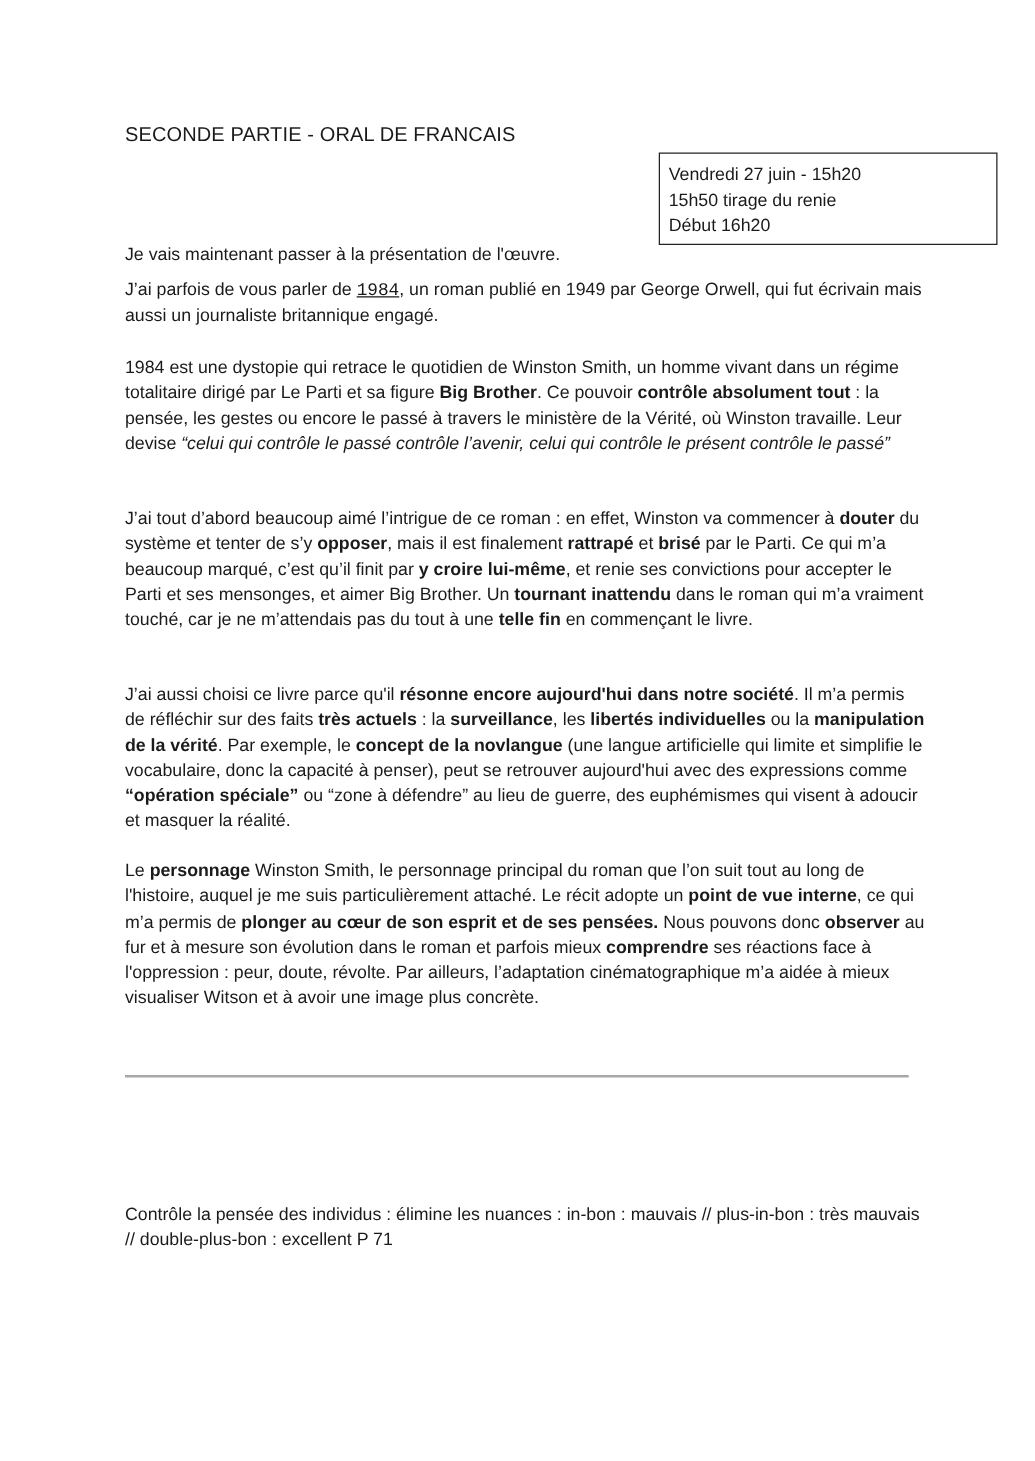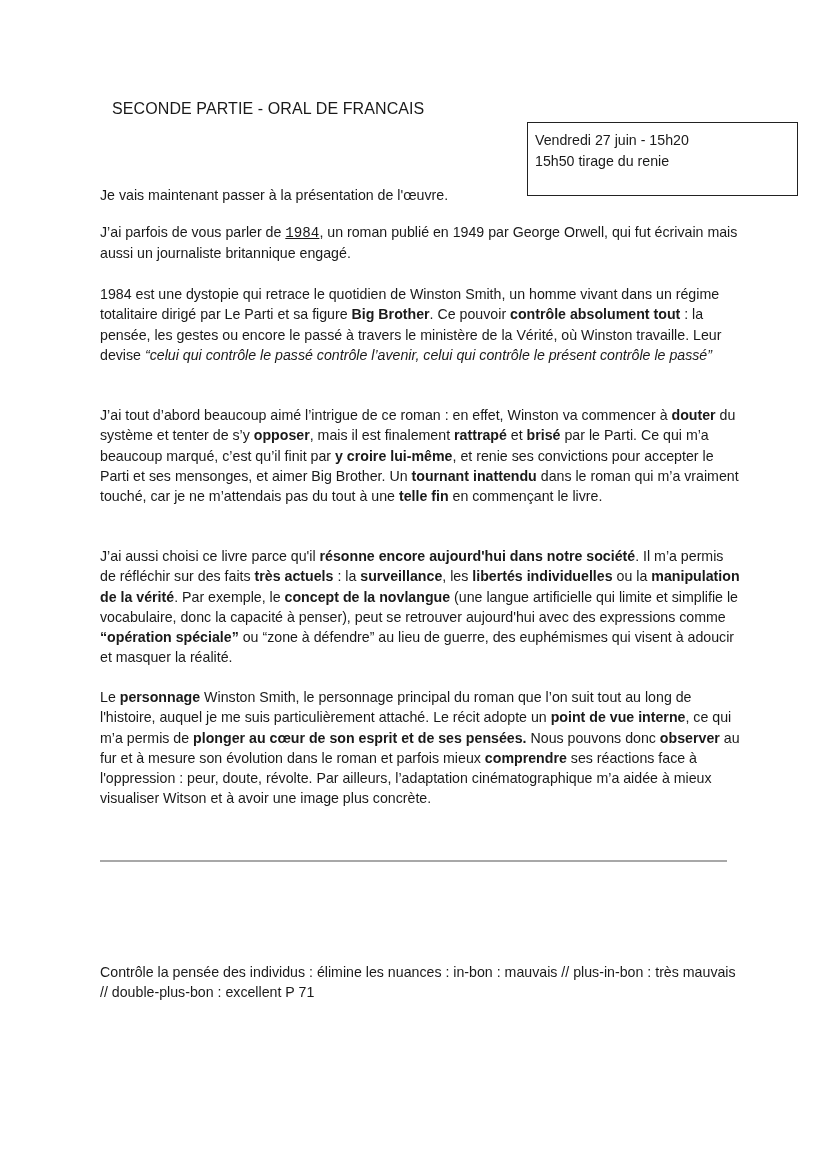--- a/index.html
+++ b/index.html
@@ -1,21 +1,21 @@
 <!DOCTYPE html>
 <html><head>
 <meta charset="utf-8">
 <style>
   html, body { margin: 0; padding: 0; background: #ffffff; }
   body {
     width: 828px; height: 1169px; position: relative; overflow: hidden;
     font-family: "Liberation Sans", sans-serif; color: #1a1a1a;
   }
   .title {
-    position: absolute; left: 112px; top: 100px;
+    position: absolute; left: 100px; top: 100px;
     font-size: 16px; letter-spacing: 0.1px;
   }
   .info-box {
     position: absolute; left: 527px; top: 122px; width: 271px; height: 74px;
     border: 1.5px solid #222; box-sizing: border-box;
     padding: 7px 8px 0 7px; font-size: 14.2px; line-height: 20.5px;
   }
   .info-box div { white-space: nowrap; }
   .para {
     position: absolute; left: 100px; width: 640px;
@@ -32,23 +32,24 @@
 </head>
 <body>
 
 <div>
 
   <div class="title">SECONDE PARTIE - ORAL DE FRANCAIS</div>
 
   <div class="info-box">
     <div>Vendredi 27 juin - 15h20</div>
     <div>15h50 tirage du renie</div>
+    <div>Début 16h20</div>
   </div>
 
-  <p class="para" style="top:185px;">Je vais maintenant passer à la présentation de l'œuvre.</p>
+  <p class="para" style="top:194px;">Je vais maintenant passer à la présentation de l'œuvre.</p>
 
   <p class="para" style="top:222px;"><span>J’ai parfois de vous parler de </span><u>1984</u><span>, un roman publié en 1949 par George Orwell, qui fut écrivain mais aussi un journaliste britannique engagé.</span></p>
 
   <p class="para" style="top:284px;"><span>1984 est une dystopie qui retrace le quotidien de Winston Smith, un homme vivant dans un régime totalitaire dirigé par Le Parti et sa figure </span><b>Big Brother</b><span>. Ce pouvoir </span><b>contrôle absolument tout</b><span> :  la pensée, les gestes ou encore le passé à travers le ministère de la Vérité, où Winston travaille. Leur devise </span><i>“celui qui contrôle le passé contrôle l’avenir, celui qui contrôle le présent contrôle le passé”</i></p>
 
   <p class="para" style="top:405px;"><span>J’ai tout d’abord beaucoup aimé l’intrigue de ce roman : en effet, Winston va commencer à </span><b>douter</b><span> du système et tenter de s’y </span><b>opposer</b><span>, mais il est finalement </span><b>rattrapé</b><span> et </span><b>brisé</b><span> par le Parti. Ce qui m’a beaucoup marqué, c’est qu’il finit par </span><b>y croire lui-même</b><span>, et renie ses convictions pour accepter le Parti et ses mensonges, et aimer Big Brother. Un </span><b>tournant inattendu</b><span> dans le roman qui m’a vraiment touché, car je ne m’attendais pas du tout à une </span><b>telle fin</b><span> en commençant le livre.</span></p>
 
   <p class="para" style="top:546px;"><span>J’ai aussi choisi ce livre parce qu'il </span><b>résonne encore aujourd'hui dans notre société</b><span>. Il m’a permis de réfléchir sur des faits </span><b>très actuels</b><span> : la </span><b>surveillance</b><span>, les </span><b>libertés individuelles</b><span> ou la </span><b>manipulation de la vérité</b><span>. Par exemple, le </span><b>concept de la novlangue</b><span> (une langue artificielle qui limite et simplifie le vocabulaire, donc la capacité à penser), peut se retrouver aujourd'hui avec des expressions comme </span><b>“opération spéciale”</b><span> ou “zone à défendre” au lieu de guerre, des euphémismes qui visent à adoucir et masquer la réalité.</span></p>
 
   <p class="para" style="top:687px;"><span>Le </span><b>personnage</b><span> Winston Smith, le personnage principal du roman que l’on suit tout au long de l'histoire, auquel je me suis particulièrement attaché. Le récit adopte un </span><b>point de vue interne</b><span>, ce qui m’a permis de </span><b>plonger au cœur de son esprit et de ses pensées.</b><span> Nous pouvons donc </span><b>observer</b><span> au fur et à mesure son évolution dans le roman et parfois mieux </span><b>comprendre</b><span> ses réactions face à l'oppression : peur, doute, révolte. Par ailleurs, l’adaptation cinématographique m’a aidée à mieux visualiser Witson et à avoir une image plus concrète.</span></p>

